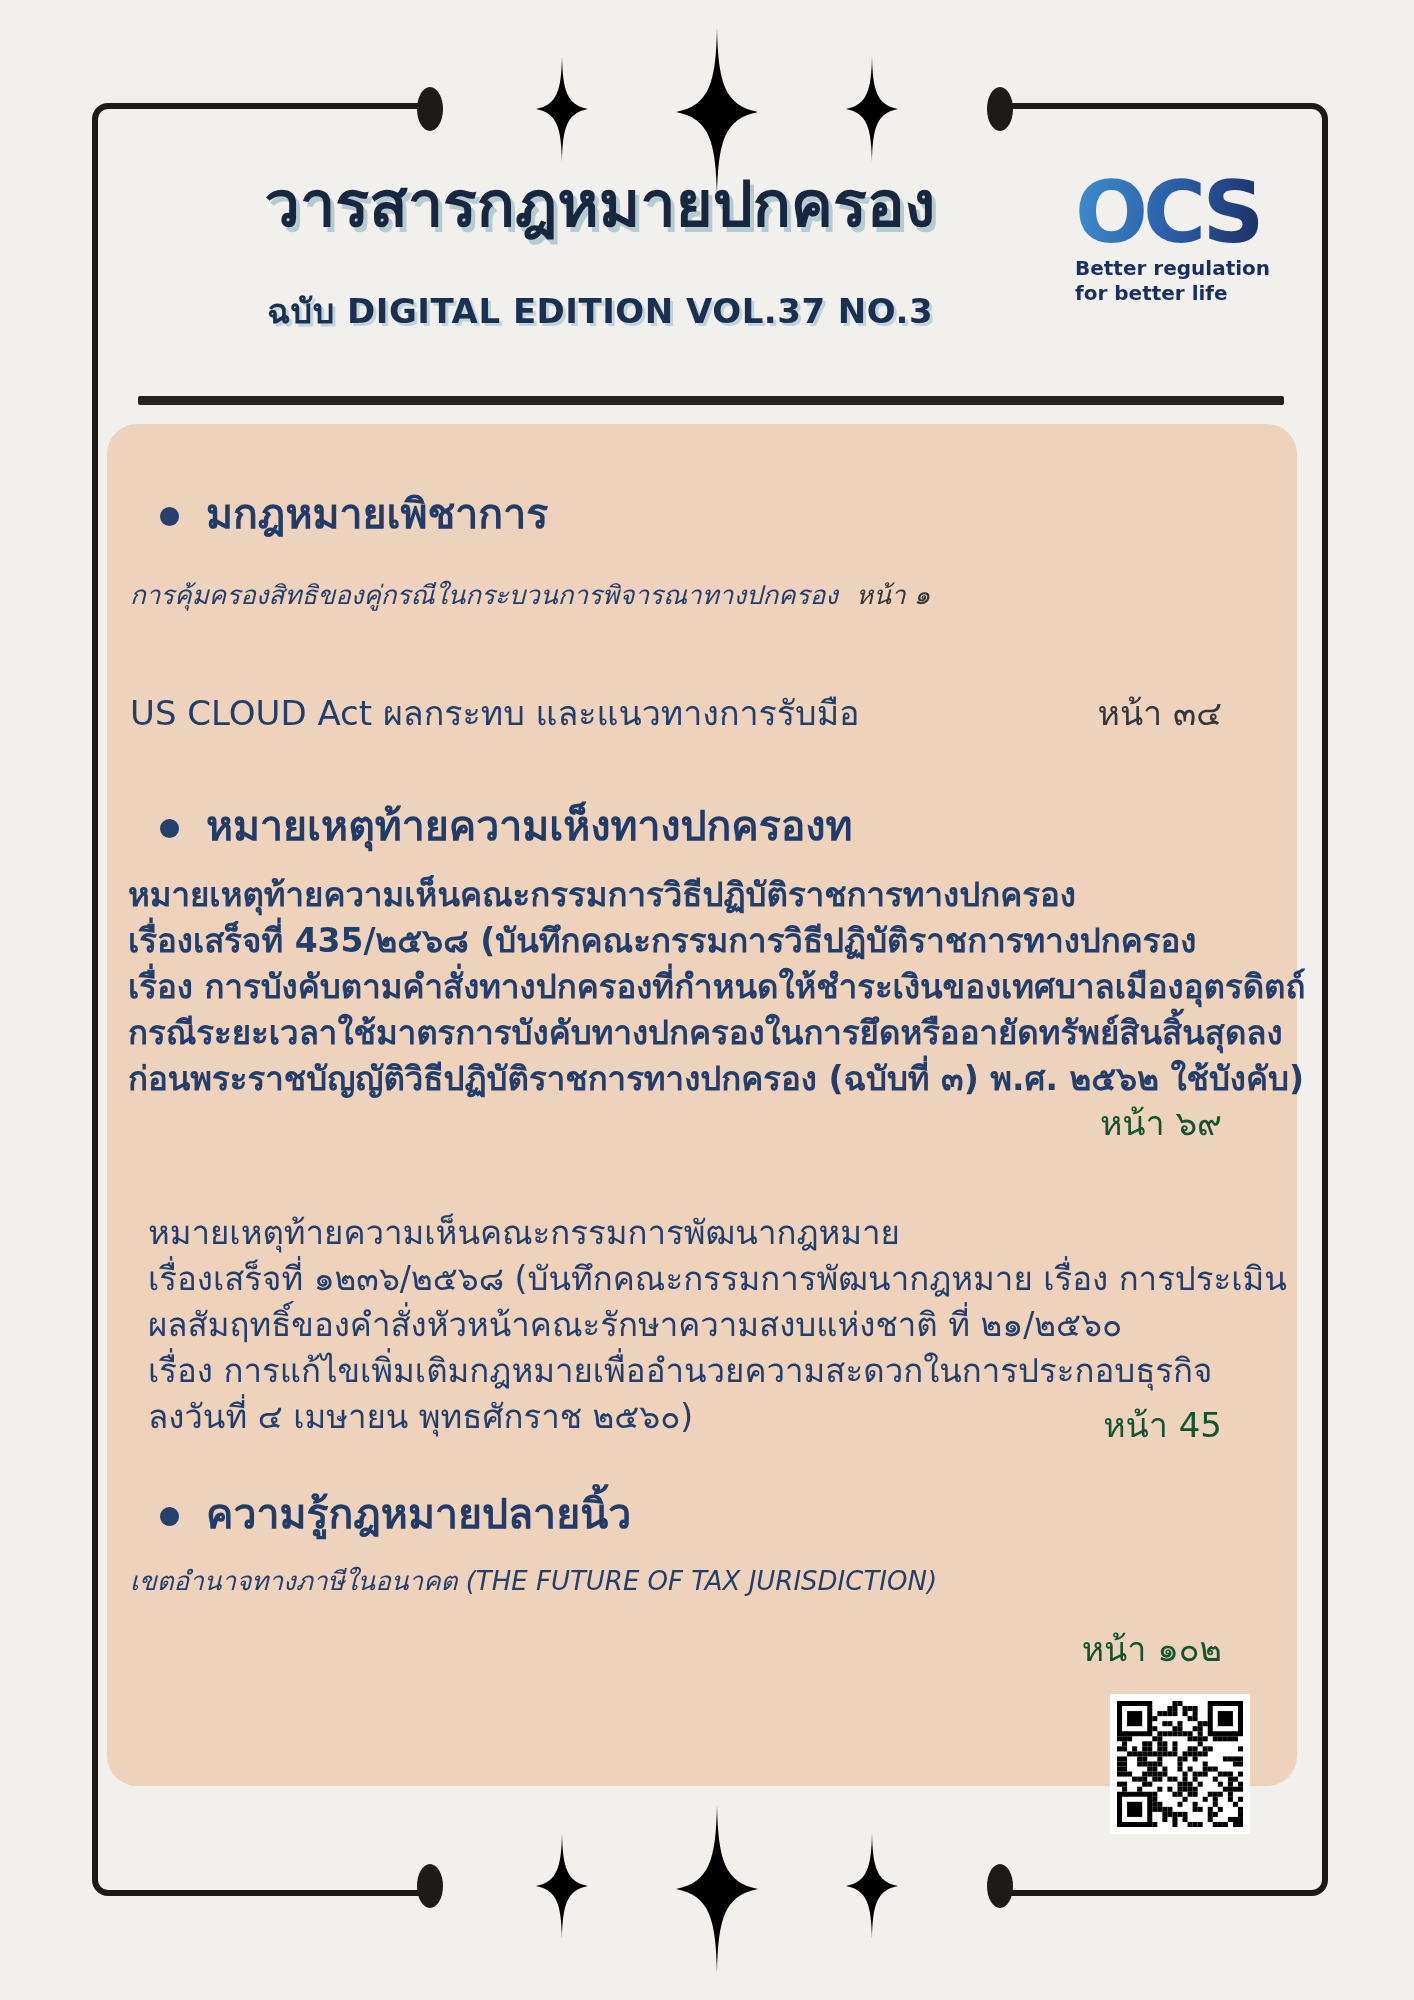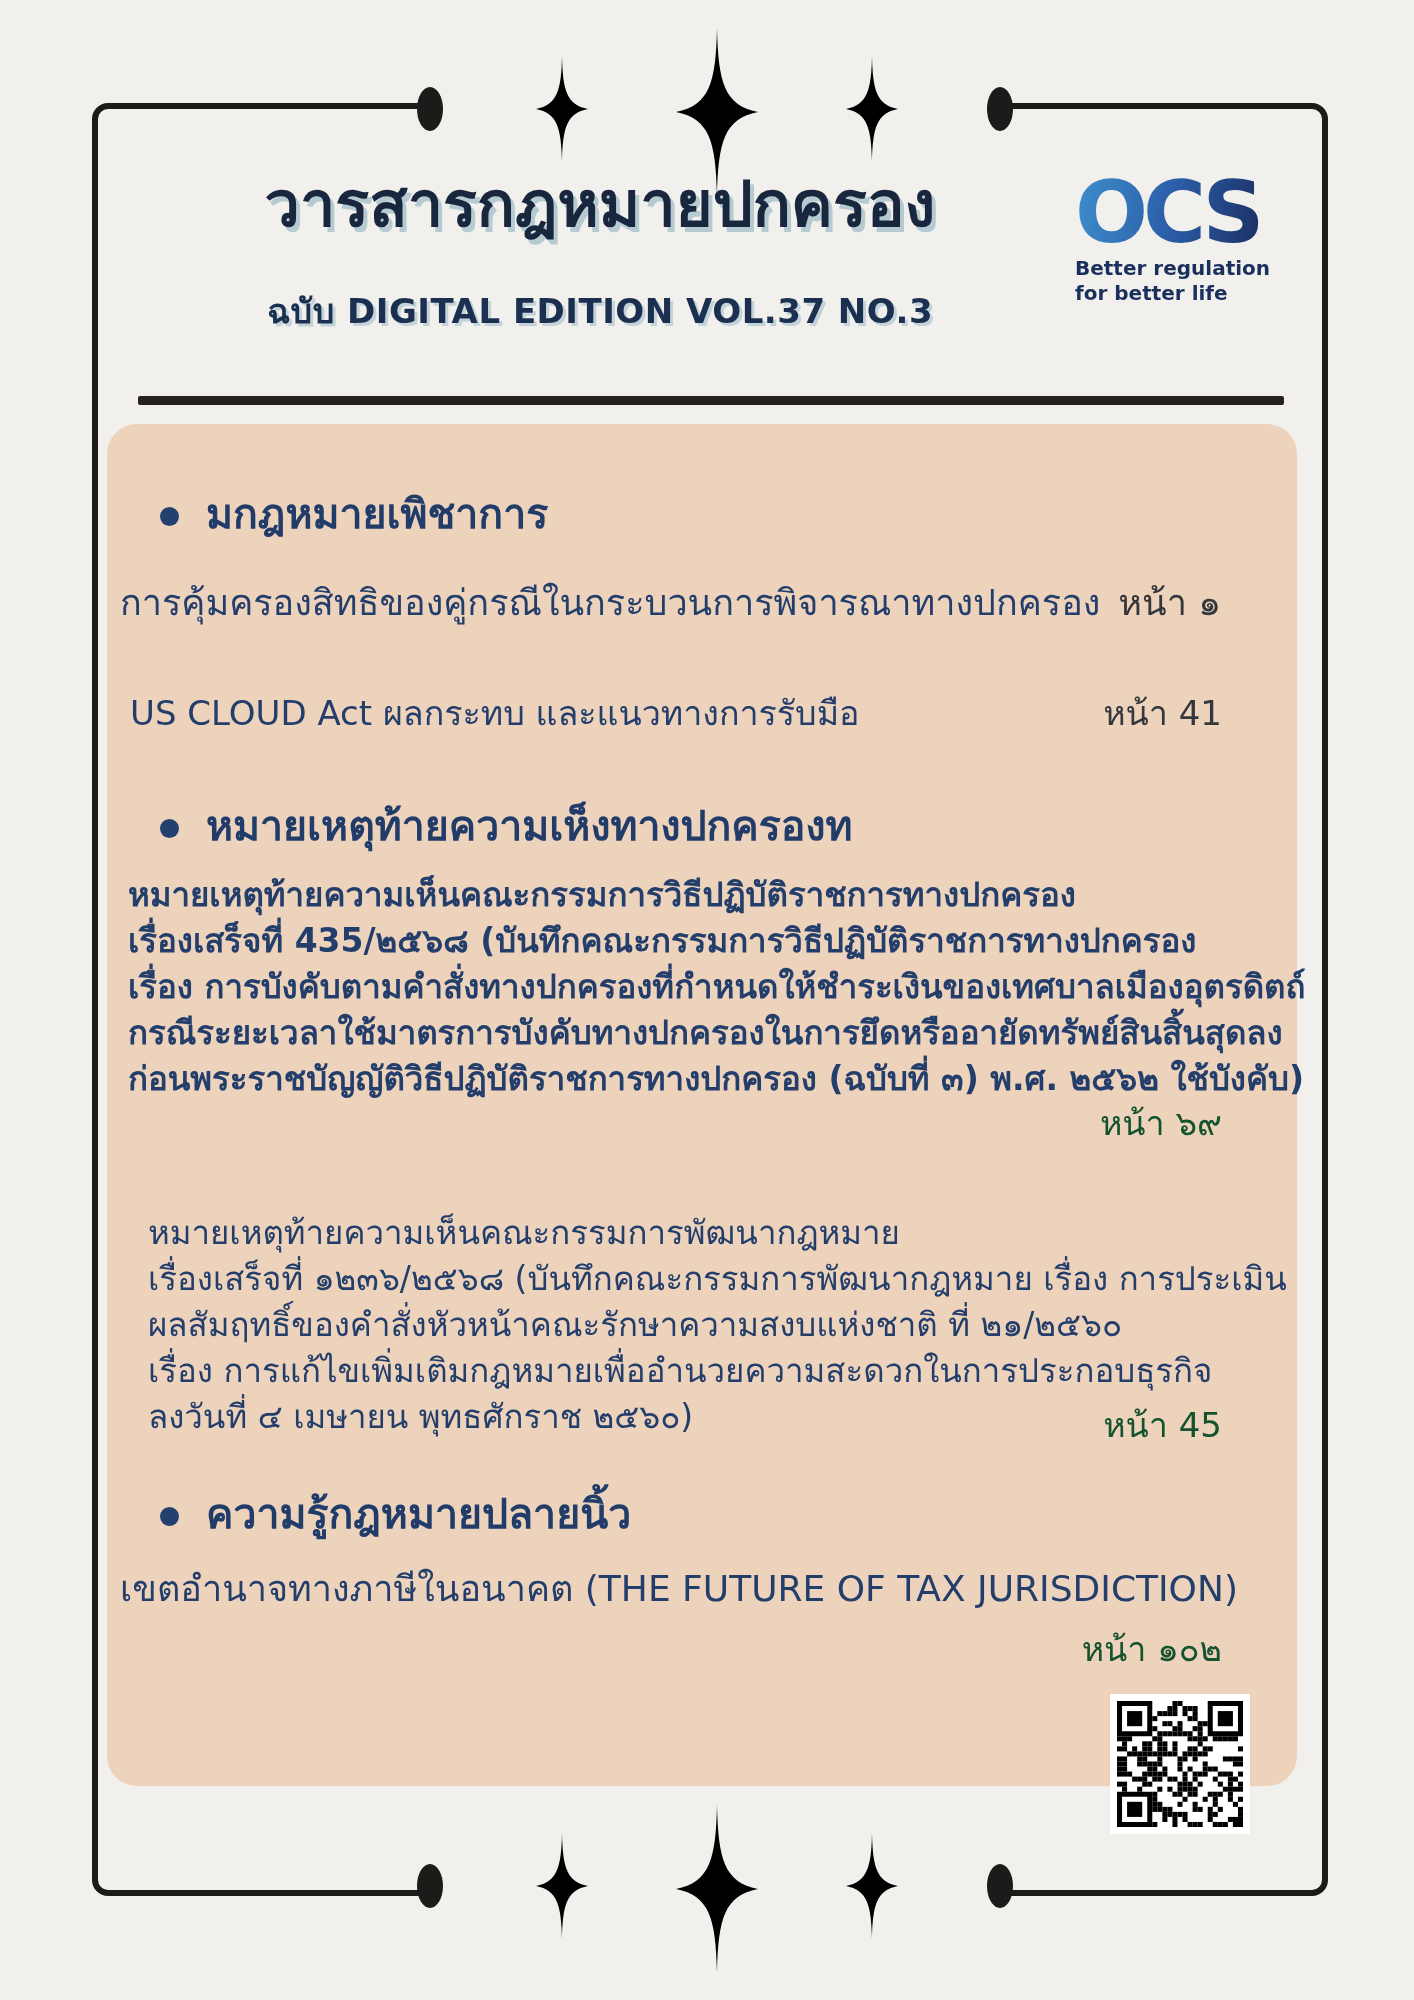--- a/index.html
+++ b/index.html
@@ -61,22 +61,22 @@
   
   .sec-heading{
     position:absolute;left:160px;display:flex;align-items:center;gap:27px;
     font-size:41px;font-weight:bold;color:#223c6a;white-space:nowrap;line-height:1.5;
   }
   .bullet{
     width:19px;height:19px;border-radius:50%;background:#24406f;flex:0 0 auto;
     margin-top:4px;
   }
   .toc-line{
-    position:absolute;left:120px;width:1092px;
-    font-size:36px;color:#243e6c;white-space:nowrap;line-height:1.5;
+    position:absolute;left:130px;width:1092px;
+    font-size:26px;color:#243e6c;white-space:nowrap;line-height:1.5;font-style:italic;
   }
   .toc-line .pg-inline{margin-left:18px;}
   .toc-row{
     position:absolute;left:130px;width:1092px;display:flex;
     justify-content:space-between;align-items:baseline;
     font-size:34px;color:#243e6c;white-space:nowrap;line-height:1.5;
   }
   .para{
     position:absolute;font-size:33px;color:#243e6c;white-space:nowrap;
   }
@@ -152,21 +152,21 @@
     <span class="bullet"></span>
     <span>มกฎหมายเพิชาการ</span>
   </div>
 
   <div class="toc-line" style="top:576px;">
     <span>การคุ้มครองสิทธิของคู่กรณีในกระบวนการพิจารณาทางปกครอง</span><span class="pg pg-inline">หน้า ๑</span>
   </div>
 
   <div class="toc-row" style="top:688px;">
     <span>US CLOUD Act ผลกระทบ และแนวทางการรับมือ</span>
-    <span class="pg">หน้า 41</span>
+    <span class="pg">หน้า ๓๔</span>
   </div>
 
   <div class="sec-heading" style="top:796px;">
     <span class="bullet"></span>
     <span>หมายเหตุท้ายความเห็งทางปกครองท</span>
   </div>
 
   <div class="para" style="left:128px;top:872px;font-weight:bold;">
     <div>หมายเหตุท้ายความเห็นคณะกรรมการวิธีปฏิบัติราชการทางปกครอง</div>
     <div>เรื่องเสร็จที่ 435/๒๕๖๘ (บันทึกคณะกรรมการวิธีปฏิบัติราชการทางปกครอง</div>

